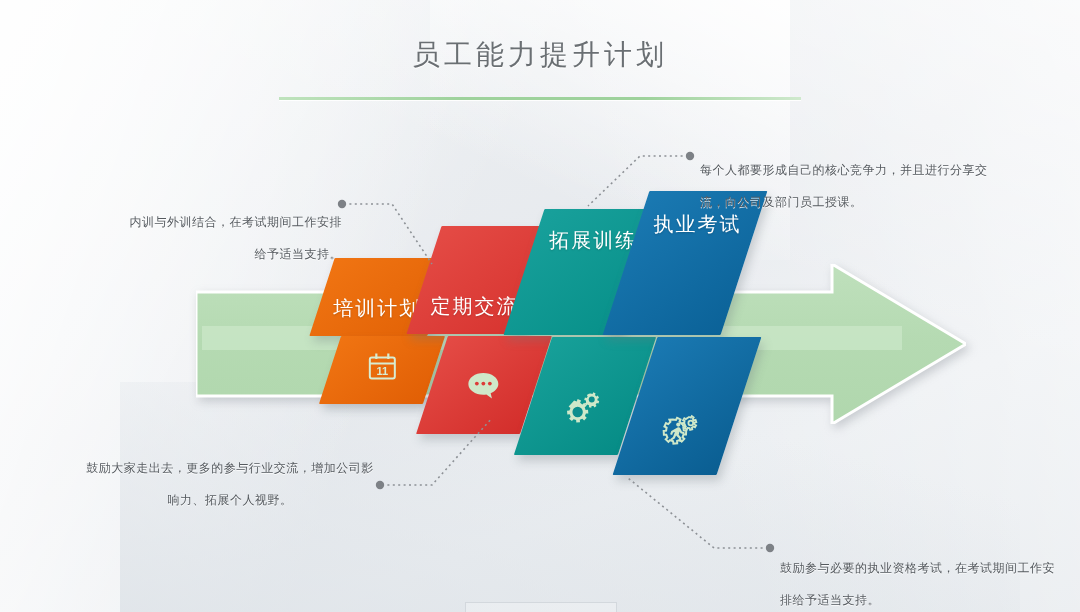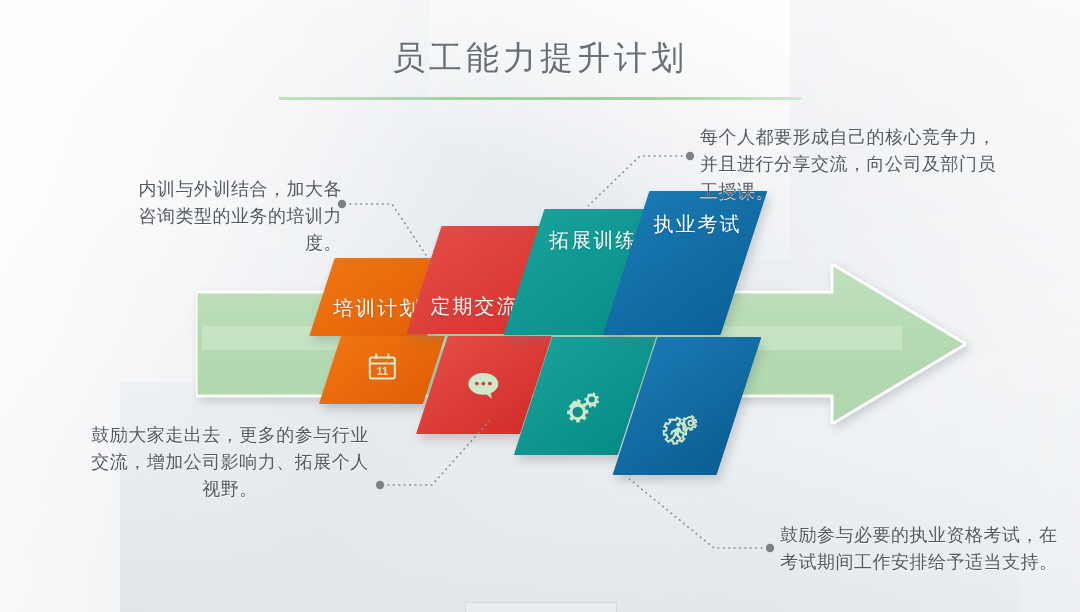--- a/index.html
+++ b/index.html
@@ -29,21 +29,21 @@
 
   .bottom-notch{
     position:absolute;left:465px;bottom:0;width:150px;height:9px;
     border-top:1px solid #d3d8dd;border-left:1px solid #d3d8dd;border-right:1px solid #d3d8dd;
     background:rgba(255,255,255,0.25);
   }
 
   
   .title{
     position:absolute;left:0;top:36px;width:1080px;text-align:center;
-    font-size:33px;letter-spacing:4px;color:#6a6f73;
+    font-size:28px;letter-spacing:4px;color:#6a6f73;
     text-shadow:0 1px 0 #ffffff;
   }
   .title-rule{
     position:absolute;left:279px;top:97px;width:522px;height:3px;
     background:linear-gradient(90deg,#bfe3bd,#9ed29c 35%,#9ed29c 70%,#cfe9cd);
     box-shadow:0 1px 0 rgba(255,255,255,0.9);
   }
 
   
   .arrow{
@@ -70,22 +70,22 @@
   .bot-block{border-radius:1px;}
 
   .lbl-wrap{position:absolute;left:0;right:0;bottom:14px;text-align:center;}
   .ico-wrap{position:absolute;left:0;right:0;top:50%;margin-top:-20px;text-align:center;}
 
   
   .conn{position:absolute;left:0;top:0;width:1080px;height:612px;pointer-events:none;}
 
   
   .callout{
-    position:absolute;color:#555a5f;font-size:18px;line-height:27px;
-    letter-spacing:0.5px;text-shadow:0 1px 0 rgba(255,255,255,0.85);
+    position:absolute;color:#555a5f;font-size:12px;line-height:32px;
+    letter-spacing:0.5px;text-shadow:0 1px 0 rgba(255,255,255,0.85);margin-top:30px;
   }
   .c-tl{left:128px;top:176px;width:214px;text-align:right;}
   .c-tr{left:700px;top:124px;width:300px;text-align:left;}
   .c-bl{left:86px;top:422px;width:288px;text-align:center;}
   .c-br{left:780px;top:522px;width:282px;text-align:left;}
 </style>
 </head>
 <body>
 
 <div class="slide">
@@ -216,19 +216,19 @@
       <path d="M768,548 L714,548 L628,478"></path>
     </g>
     <g fill="#7d8186">
       <circle cx="342" cy="204" r="4.2"></circle>
       <circle cx="690" cy="156" r="4.2"></circle>
       <circle cx="380" cy="485" r="4.2"></circle>
       <circle cx="770" cy="548" r="4.2"></circle>
     </g>
   </svg>
 
-  <div class="callout c-tl">内训与外训结合，加大各咨询类型的业务的培训力度。</div>
+  <div class="callout c-tl">内训与外训结合，在考试期间工作安排给予适当支持。</div>
   <div class="callout c-tr">每个人都要形成自己的核心竞争力，并且进行分享交流，向公司及部门员工授课。</div>
   <div class="callout c-bl">鼓励大家走出去，更多的参与行业交流，增加公司影响力、拓展个人视野。</div>
   <div class="callout c-br">鼓励参与必要的执业资格考试，在考试期间工作安排给予适当支持。</div>
 
   <div class="bottom-notch"></div>
 </div>
 
 </body></html>

